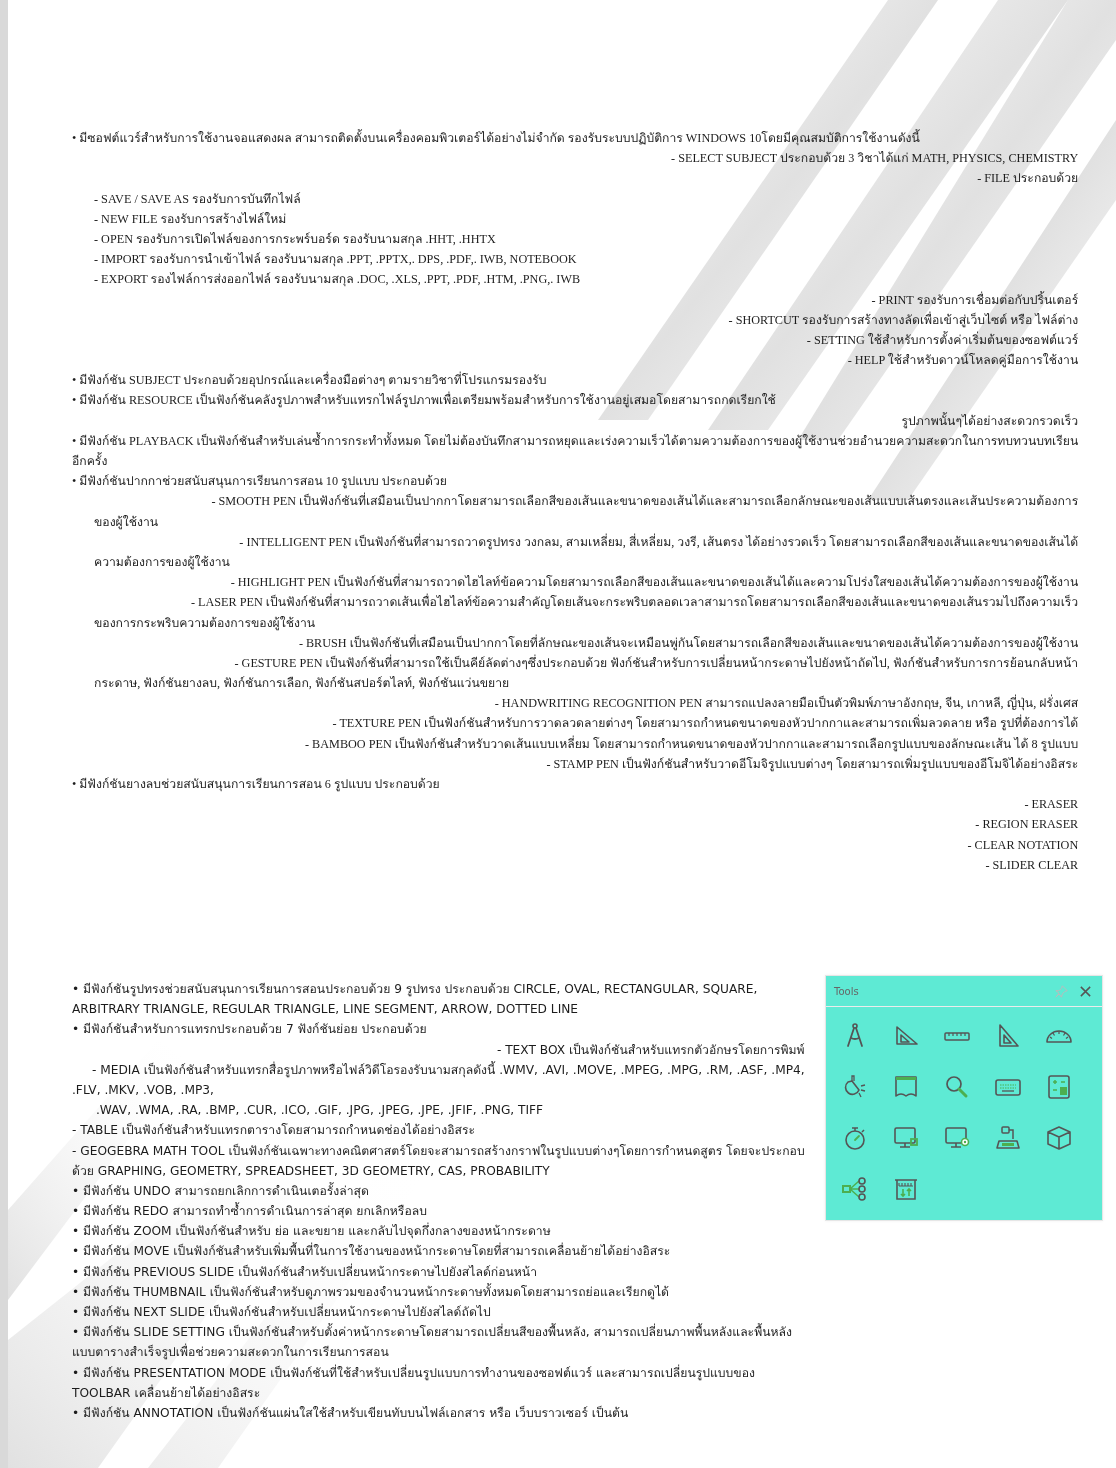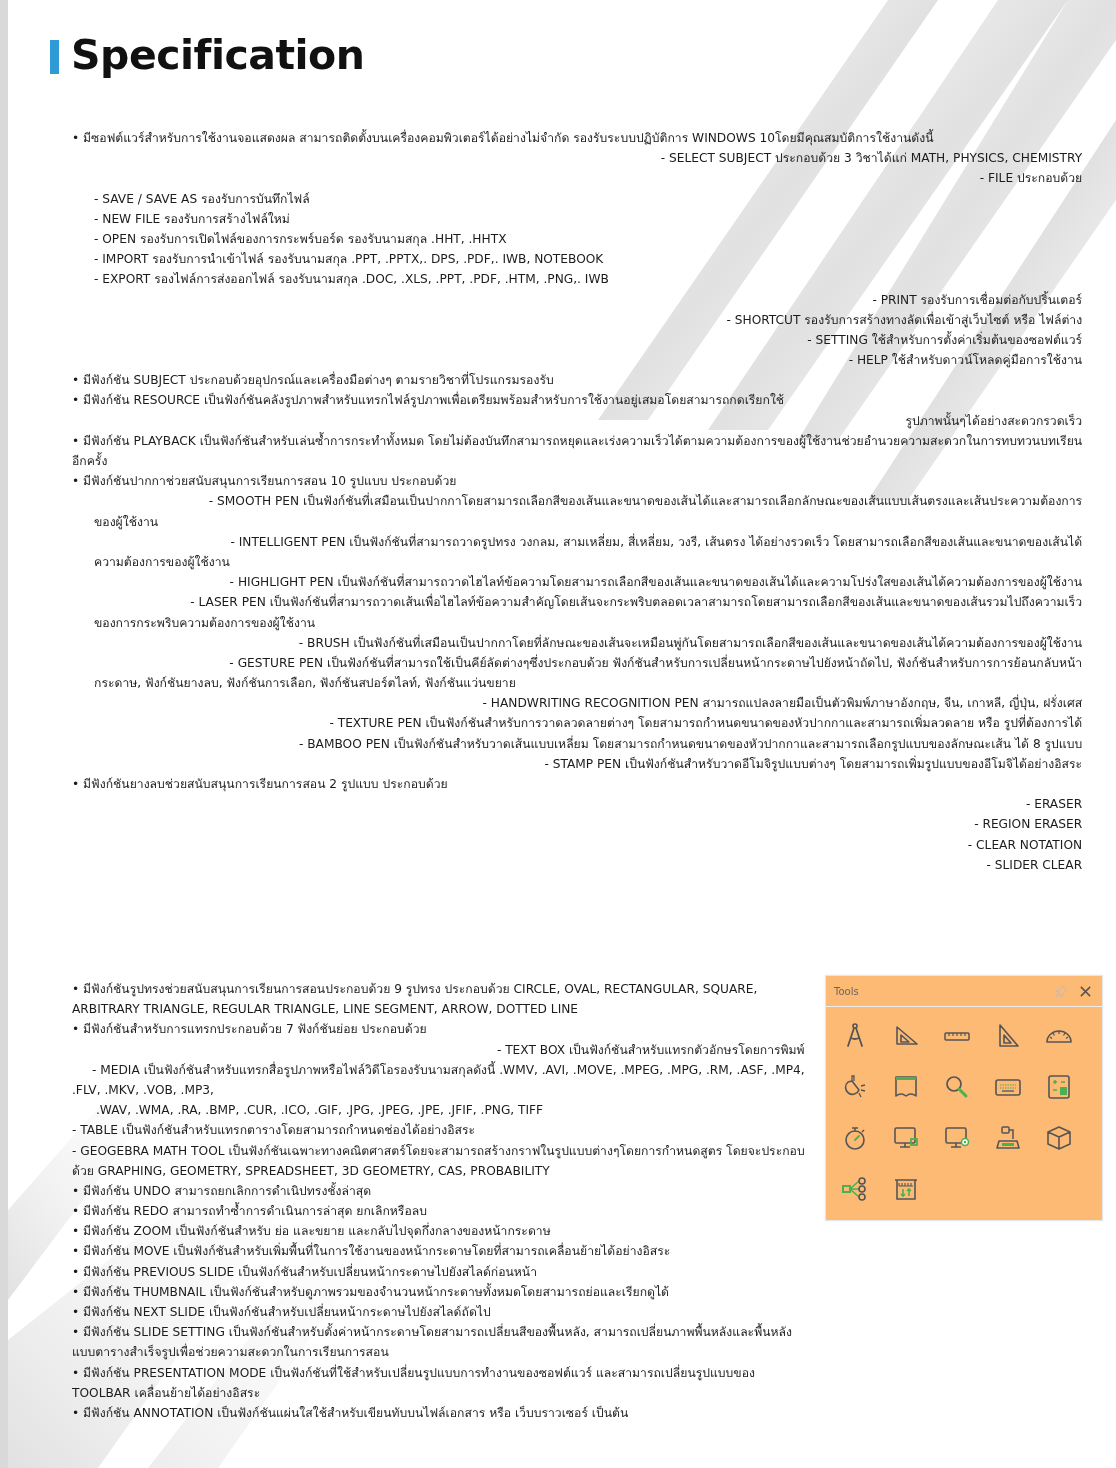--- a/index.html
+++ b/index.html
@@ -11,25 +11,25 @@
     }
     .bg-stripes { position: absolute; inset: 0; pointer-events: none; }
     .title-wrap { position: absolute; left: 42px; top: 30px; height: 50px; display: flex; align-items: center; }
     .title-bar { width: 9px; height: 34px; background: #2f9bd6; margin-right: 12px; margin-top: 4px; }
     .title { font-family: "DejaVu Sans", sans-serif; font-weight: bold; font-size: 41px; letter-spacing: -0.5px; color: #111; }
     .spec { position: absolute; left: 64px; font-size: 12.2px; line-height: 20.2px; color: #1c1c1c; white-space: nowrap; }
     .spec .line { height: 20.2px; }
     .i1 { padding-left: 11px; text-align: right; }
     .i2 { padding-left: 22px; }
     .i4 { padding-left: 24px; }
-    .block1 { top: 128px; }
+    .block1 { top: 128px; font-family: Liberation Serif, serif; }
     .block2 { top: 979px; }
     .tools {
       position: absolute; left: 817px; top: 975px; width: 278px; height: 246px;
-      background: #fdba74; border: 1px solid #e6e6e6; box-shadow: 0 0 3px rgba(0,0,0,0.06);
+      background: #5eead4; border: 1px solid #e6e6e6; box-shadow: 0 0 3px rgba(0,0,0,0.06);
     }
     .tools-head { height: 31px; border-bottom: 1px solid #ececec; display: flex; align-items: center; padding: 0 8px; }
     .tools-title { font-size: 10px; color: #666; flex: 1; }
     .tools-btn { width: 18px; height: 18px; display: flex; align-items: center; justify-content: center; cursor: pointer; margin-left: 6px; }
     .tools-grid { display: grid; grid-template-columns: repeat(5, 51px); grid-auto-rows: 51px; padding: 3px 3px 0 3px; }
     .tool { display: flex; align-items: center; justify-content: center; cursor: pointer; }
     .tool svg { width: 30px; height: 30px; }
   </style>
 </head>
 <body>
@@ -49,24 +49,20 @@
     </defs>
     <polygon points="880,0 930,0 640,420 590,420" fill="url(#g1)"></polygon>
     <polygon points="990,0 1060,0 760,430 700,430" fill="url(#g1)"></polygon>
     <polygon points="1060,0 1108,0 1108,40 830,440 790,440" fill="url(#g1)"></polygon>
     <polygon points="1108,120 1108,200 900,500 860,500" fill="url(#g1)"></polygon>
     <polygon points="0,1210 0,1300 180,1060 150,1040" fill="url(#g2)"></polygon>
     <polygon points="0,1340 0,1468 90,1468 330,1130 290,1110" fill="url(#g2)"></polygon>
     <polygon points="140,1468 210,1468 420,1170 380,1160" fill="url(#g2)" opacity="0.6"></polygon>
   </svg>
 
-  <div class="title-wrap">
-    <div class="title-bar"></div>
-    <div class="title">Specification</div>
-  </div>
 
   <div class="spec block1" id="block1">
       <div class="line ">• มีซอฟต์แวร์สำหรับการใช้งานจอแสดงผล สามารถติดตั้งบนเครื่องคอมพิวเตอร์ได้อย่างไม่จำกัด รองรับระบบปฏิบัติการ WINDOWS 10โดยมีคุณสมบัติการใช้งานดังนี้</div>
       <div class="line i1">- SELECT SUBJECT ประกอบด้วย 3 วิชาได้แก่ MATH, PHYSICS, CHEMISTRY</div>
       <div class="line i1">- FILE ประกอบด้วย</div>
       <div class="line i2">- SAVE / SAVE AS รองรับการบันทึกไฟล์</div>
       <div class="line i2">- NEW FILE รองรับการสร้างไฟล์ใหม่</div>
       <div class="line i2">- OPEN รองรับการเปิดไฟล์ของการกระพร์บอร์ด รองรับนามสกุล .HHT, .HHTX</div>
       <div class="line i2">- IMPORT รองรับการนำเข้าไฟล์ รองรับนามสกุล .PPT, .PPTX,. DPS, .PDF,. IWB, NOTEBOOK</div>
       <div class="line i2">- EXPORT รองไฟล์การส่งออกไฟล์ รองรับนามสกุล .DOC, .XLS, .PPT, .PDF, .HTM, .PNG,. IWB</div>
@@ -87,38 +83,38 @@
       <div class="line i1">- HIGHLIGHT PEN เป็นฟังก์ชันที่สามารถวาดไฮไลท์ข้อความโดยสามารถเลือกสีของเส้นและขนาดของเส้นได้และความโปร่งใสของเส้นได้ความต้องการของผู้ใช้งาน</div>
       <div class="line i1">- LASER PEN เป็นฟังก์ชันที่สามารถวาดเส้นเพื่อไฮไลท์ข้อความสำคัญโดยเส้นจะกระพริบตลอดเวลาสามารถโดยสามารถเลือกสีของเส้นและขนาดของเส้นรวมไปถึงความเร็ว</div>
       <div class="line i2">ของการกระพริบความต้องการของผู้ใช้งาน</div>
       <div class="line i1">- BRUSH เป็นฟังก์ชันที่เสมือนเป็นปากกาโดยที่ลักษณะของเส้นจะเหมือนพู่กันโดยสามารถเลือกสีของเส้นและขนาดของเส้นได้ความต้องการของผู้ใช้งาน</div>
       <div class="line i1">- GESTURE PEN เป็นฟังก์ชันที่สามารถใช้เป็นคีย์ลัดต่างๆซึ่งประกอบด้วย ฟังก์ชันสำหรับการเปลี่ยนหน้ากระดาษไปยังหน้าถัดไป, ฟังก์ชันสำหรับการการย้อนกลับหน้า</div>
       <div class="line i2">กระดาษ, ฟังก์ชันยางลบ, ฟังก์ชันการเลือก, ฟังก์ชันสปอร์ตไลท์, ฟังก์ชันแว่นขยาย</div>
       <div class="line i1">- HANDWRITING RECOGNITION PEN สามารถแปลงลายมือเป็นตัวพิมพ์ภาษาอังกฤษ, จีน, เกาหลี, ญี่ปุ่น, ฝรั่งเศส</div>
       <div class="line i1">- TEXTURE PEN เป็นฟังก์ชันสำหรับการวาดลวดลายต่างๆ โดยสามารถกำหนดขนาดของหัวปากกาและสามารถเพิ่มลวดลาย หรือ รูปที่ต้องการได้</div>
       <div class="line i1">- BAMBOO PEN เป็นฟังก์ชันสำหรับวาดเส้นแบบเหลี่ยม โดยสามารถกำหนดขนาดของหัวปากกาและสามารถเลือกรูปแบบของลักษณะเส้น ได้ 8 รูปแบบ</div>
       <div class="line i1">- STAMP PEN เป็นฟังก์ชันสำหรับวาดอีโมจิรูปแบบต่างๆ โดยสามารถเพิ่มรูปแบบของอีโมจิได้อย่างอิสระ</div>
-      <div class="line ">• มีฟังก์ชันยางลบช่วยสนับสนุนการเรียนการสอน 2 รูปแบบ ประกอบด้วย</div>
+      <div class="line ">• มีฟังก์ชันยางลบช่วยสนับสนุนการเรียนการสอน 6 รูปแบบ ประกอบด้วย</div>
       <div class="line i1">- ERASER</div>
       <div class="line i1">- REGION ERASER</div>
       <div class="line i1">- CLEAR NOTATION</div>
       <div class="line i1">- SLIDER CLEAR</div>
     </div>
   <div class="spec block2" id="block2">
       <div class="line ">• มีฟังก์ชันรูปทรงช่วยสนับสนุนการเรียนการสอนประกอบด้วย 9 รูปทรง ประกอบด้วย CIRCLE, OVAL, RECTANGULAR, SQUARE,</div>
       <div class="line ">ARBITRARY TRIANGLE, REGULAR TRIANGLE, LINE SEGMENT, ARROW, DOTTED LINE</div>
       <div class="line ">• มีฟังก์ชันสำหรับการแทรกประกอบด้วย 7 ฟังก์ชันย่อย ประกอบด้วย</div>
       <div class="line i1">- TEXT BOX เป็นฟังก์ชันสำหรับแทรกตัวอักษรโดยการพิมพ์</div>
       <div class="line i1">- MEDIA เป็นฟังก์ชันสำหรับแทรกสื่อรูปภาพหรือไฟล์วิดีโอรองรับนามสกุลดังนี้ .WMV, .AVI, .MOVE, .MPEG, .MPG, .RM, .ASF, .MP4,</div>
       <div class="line ">.FLV, .MKV, .VOB, .MP3,</div>
       <div class="line i4">.WAV, .WMA, .RA, .BMP, .CUR, .ICO, .GIF, .JPG, .JPEG, .JPE, .JFIF, .PNG, TIFF</div>
       <div class="line ">- TABLE เป็นฟังก์ชันสำหรับแทรกตารางโดยสามารถกำหนดช่องได้อย่างอิสระ</div>
       <div class="line ">-  GEOGEBRA MATH TOOL เป็นฟังก์ชันเฉพาะทางคณิตศาสตร์โดยจะสามารถสร้างกราฟในรูปแบบต่างๆโดยการกำหนดสูตร โดยจะประกอบ</div>
       <div class="line ">ด้วย GRAPHING, GEOMETRY, SPREADSHEET, 3D GEOMETRY, CAS, PROBABILITY</div>
-      <div class="line ">• มีฟังก์ชัน UNDO สามารถยกเลิกการดำเนิปทรงชั้งล่าสุด</div>
+      <div class="line ">• มีฟังก์ชัน UNDO สามารถยกเลิกการดำเนินเตอรั้งล่าสุด</div>
       <div class="line ">• มีฟังก์ชัน REDO สามารถทำซ้ำการดำเนินการล่าสุด ยกเลิกหรือลบ</div>
       <div class="line ">• มีฟังก์ชัน ZOOM เป็นฟังก์ชันสำหรับ ย่อ และขยาย และกลับไปจุดกึ่งกลางของหน้ากระดาษ</div>
       <div class="line ">• มีฟังก์ชัน MOVE เป็นฟังก์ชันสำหรับเพิ่มพื้นที่ในการใช้งานของหน้ากระดาษโดยที่สามารถเคลื่อนย้ายได้อย่างอิสระ</div>
       <div class="line ">• มีฟังก์ชัน PREVIOUS SLIDE เป็นฟังก์ชันสำหรับเปลี่ยนหน้ากระดาษไปยังสไลด์ก่อนหน้า</div>
       <div class="line ">• มีฟังก์ชัน THUMBNAIL เป็นฟังก์ชันสำหรับดูภาพรวมของจำนวนหน้ากระดาษทั้งหมดโดยสามารถย่อและเรียกดูได้</div>
       <div class="line ">• มีฟังก์ชัน NEXT SLIDE เป็นฟังก์ชันสำหรับเปลี่ยนหน้ากระดาษไปยังสไลด์ถัดไป</div>
       <div class="line ">• มีฟังก์ชัน SLIDE SETTING เป็นฟังก์ชันสำหรับตั้งค่าหน้ากระดาษโดยสามารถเปลี่ยนสีของพื้นหลัง, สามารถเปลี่ยนภาพพื้นหลังและพื้นหลัง</div>
       <div class="line ">แบบตารางสำเร็จรูปเพื่อช่วยความสะดวกในการเรียนการสอน</div>
       <div class="line ">• มีฟังก์ชัน PRESENTATION MODE เป็นฟังก์ชันที่ใช้สำหรับเปลี่ยนรูปแบบการทำงานของซอฟต์แวร์ และสามารถเปลี่ยนรูปแบบของ</div>
       <div class="line ">TOOLBAR เคลื่อนย้ายได้อย่างอิสระ</div>

